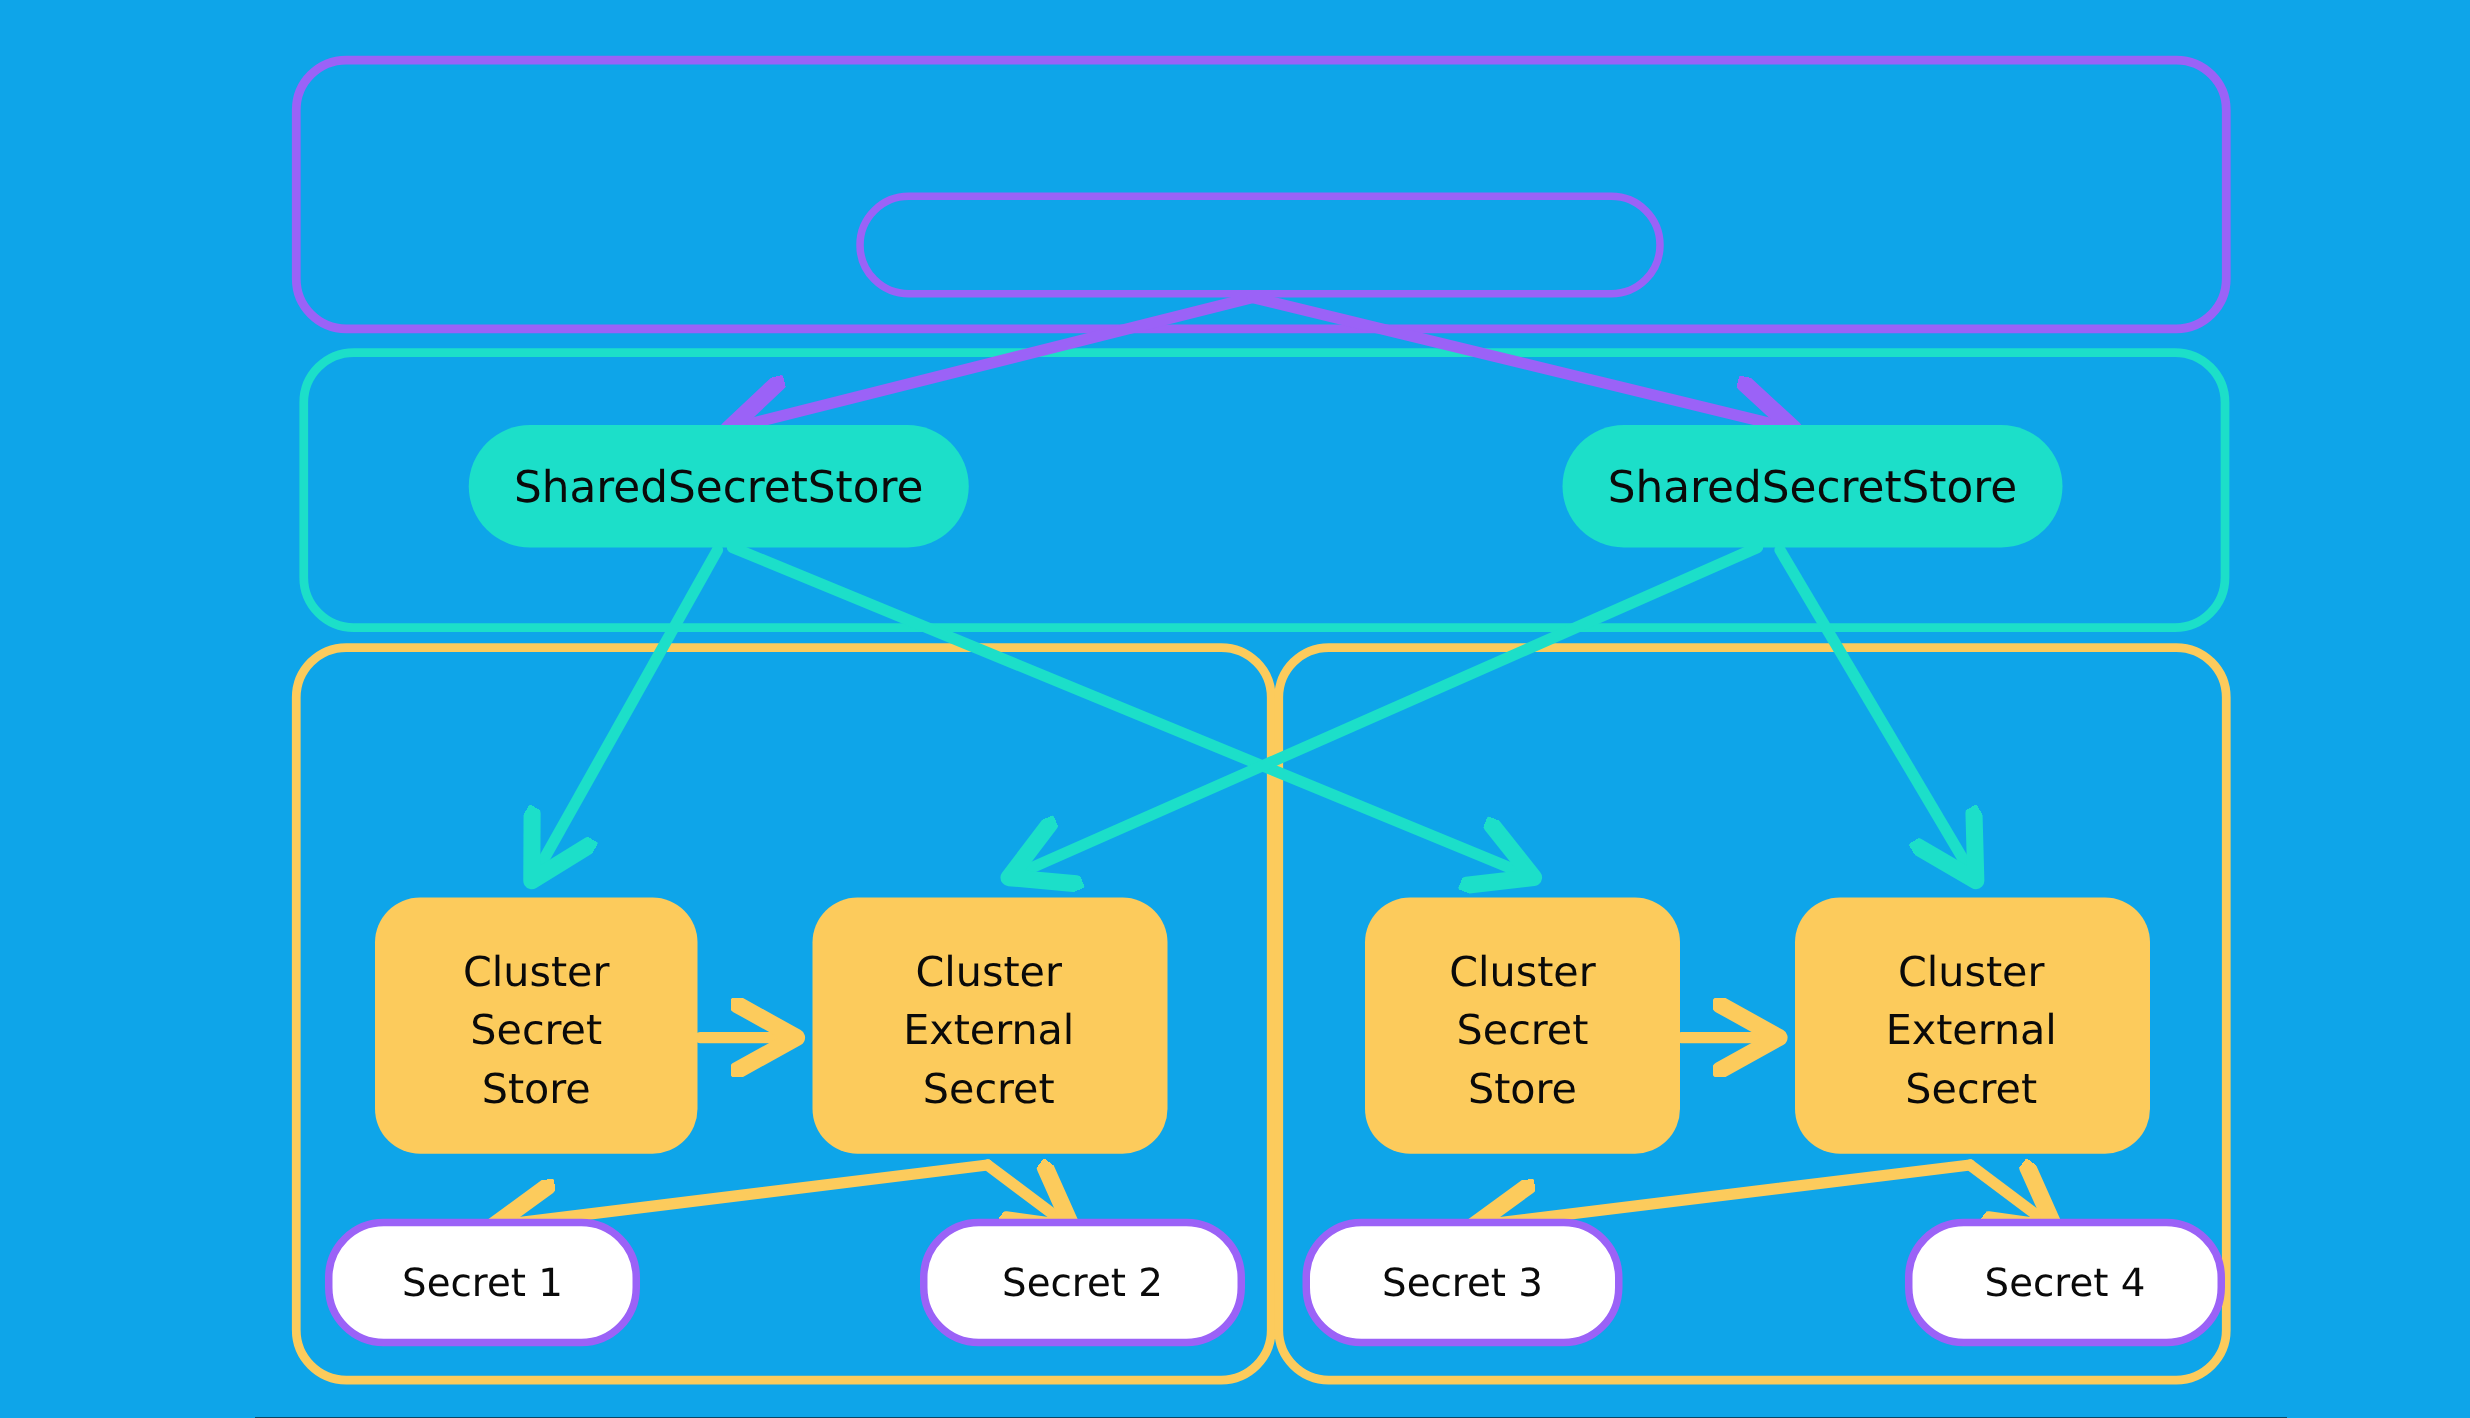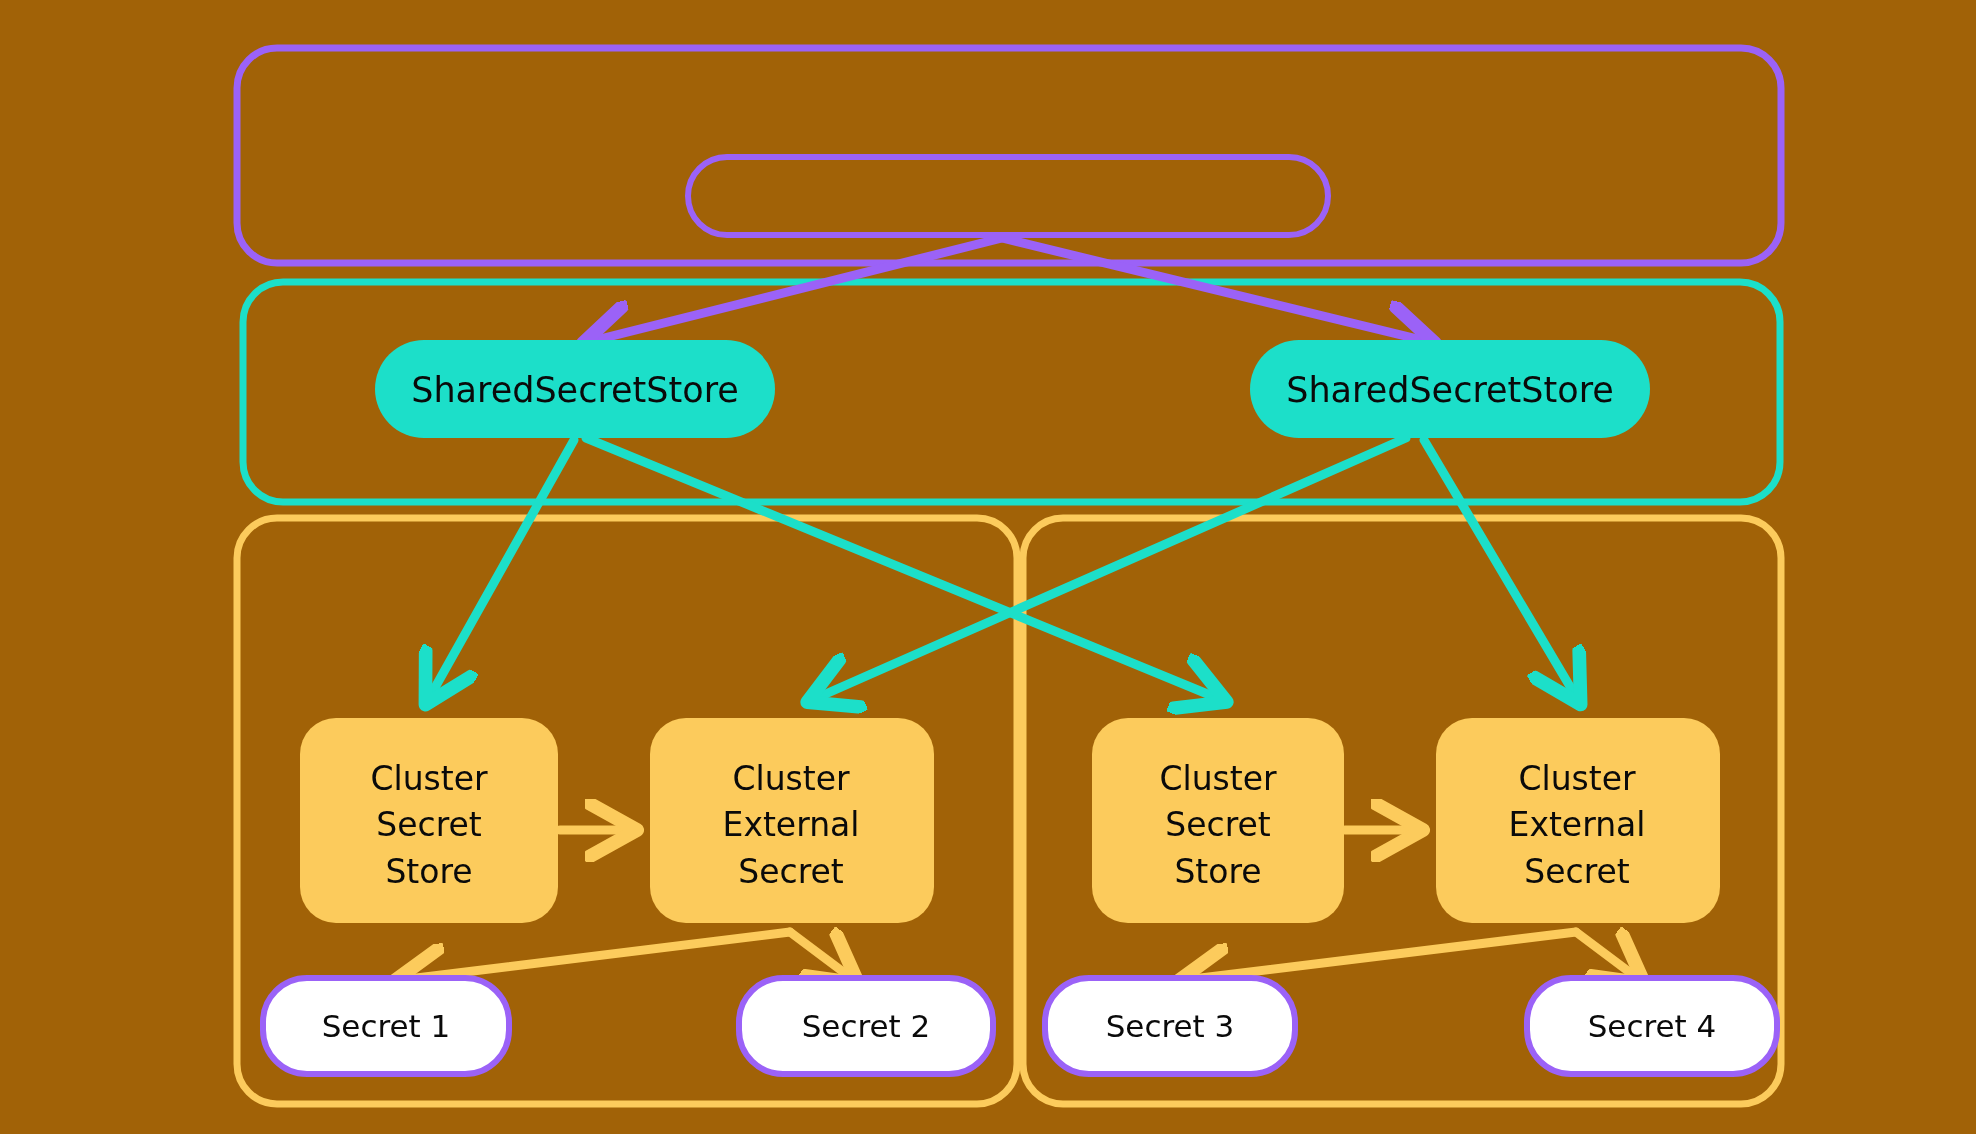--- a/index.html
+++ b/index.html
@@ -11,21 +11,21 @@
   body {
     width: 1976px;
     height: 1134px;
     overflow: hidden;
     font-family: "DejaVu Sans", "Liberation Sans", sans-serif;
   }
   #diagram-root {
     position: relative;
     width: 1976px;
     height: 1134px;
-    background: #a16207;
+    background: #0ea5e9;
   }
   svg.canvas {
     position: absolute;
     top: 0;
     left: 0;
     width: 1976px;
     height: 1134px;
     display: block;
   }
   .node-label {

